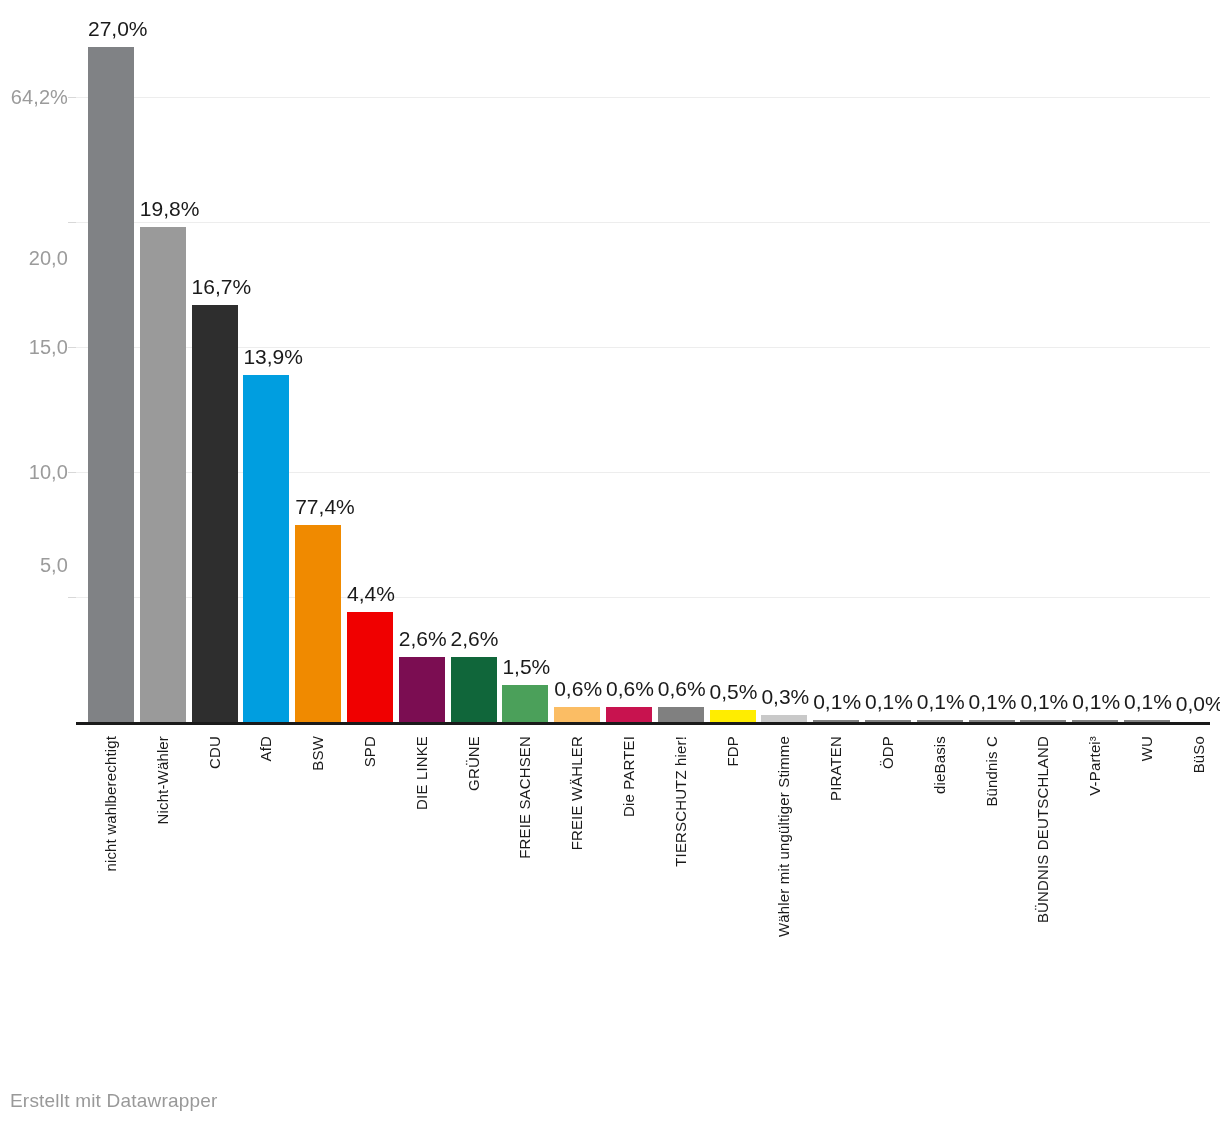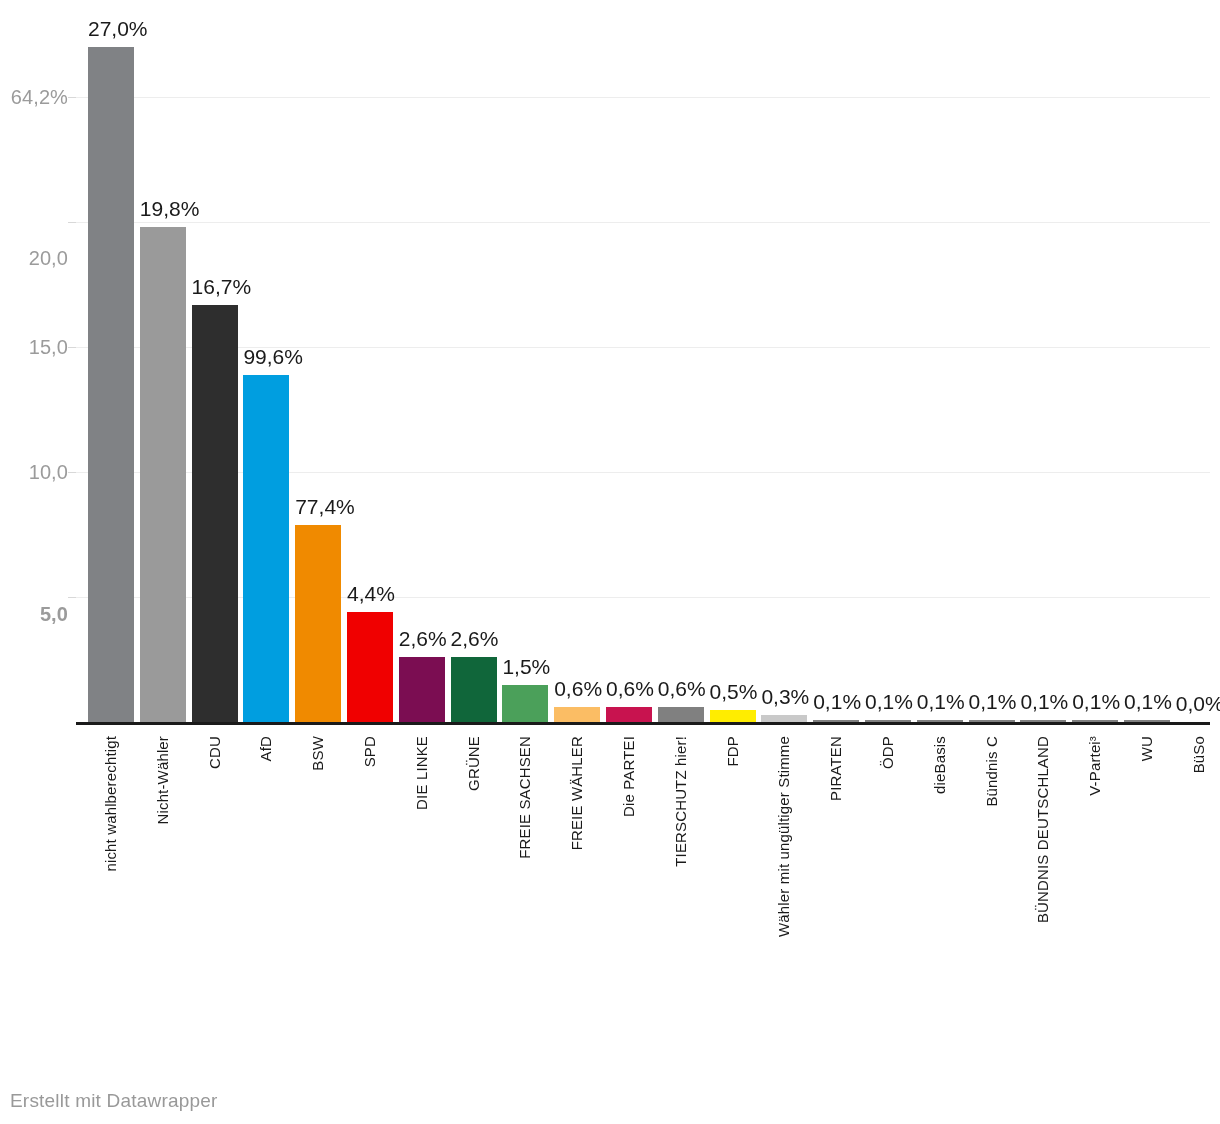--- a/index.html
+++ b/index.html
@@ -142,21 +142,21 @@
 </head>
 <body>
 
 <div id="chart-root">
 
   <div class="plot">
     <div id="gridlines">
         <div class="gridline" style="top: 597px;">
           <div class="tickmark"></div>
         </div>
-        <div class="ytick-label" style="top: 614px; font-weight: bold;">5,0</div>
+        <div class="ytick-label" style="top: 565px;">5,0</div>
         <div class="gridline" style="top: 472px;">
           <div class="tickmark"></div>
         </div>
         <div class="ytick-label" style="top: 472px;">10,0</div>
         <div class="gridline" style="top: 347px;">
           <div class="tickmark"></div>
         </div>
         <div class="ytick-label" style="top: 347px;">15,0</div>
         <div class="gridline" style="top: 222px;">
           <div class="tickmark"></div>
@@ -176,21 +176,21 @@
         <div class="bar-group" style="left: 139.8px; height: 760px; bottom: auto; top: 0px;">
           <div class="bar" style="height: 495px; top: 227px; bottom: auto; width: 46px; background: rgb(154, 154, 154);"></div>
           <div class="bar-value" style="top: 198px;">19,8%</div>
         </div>
         <div class="bar-group" style="left: 191.6px; height: 760px; bottom: auto; top: 0px;">
           <div class="bar" style="height: 417.5px; top: 304.5px; bottom: auto; width: 46px; background: rgb(46, 46, 46);"></div>
           <div class="bar-value" style="top: 275.5px;">16,7%</div>
         </div>
         <div class="bar-group" style="left: 243.4px; height: 760px; bottom: auto; top: 0px;">
           <div class="bar" style="height: 347.5px; top: 374.5px; bottom: auto; width: 46px; background: rgb(0, 158, 224);"></div>
-          <div class="bar-value" style="top: 345.5px;">99,6%</div>
+          <div class="bar-value" style="top: 345.5px;">13,9%</div>
         </div>
         <div class="bar-group" style="left: 295.2px; height: 760px; bottom: auto; top: 0px;">
           <div class="bar" style="height: 197.5px; top: 524.5px; bottom: auto; width: 46px; background: rgb(240, 138, 0);"></div>
           <div class="bar-value" style="top: 495.5px;">77,4%</div>
         </div>
         <div class="bar-group" style="left: 347px; height: 760px; bottom: auto; top: 0px;">
           <div class="bar" style="height: 110px; top: 612px; bottom: auto; width: 46px; background: rgb(240, 0, 0);"></div>
           <div class="bar-value" style="top: 583px;">4,4%</div>
         </div>
         <div class="bar-group" style="left: 398.8px; height: 760px; bottom: auto; top: 0px;">

